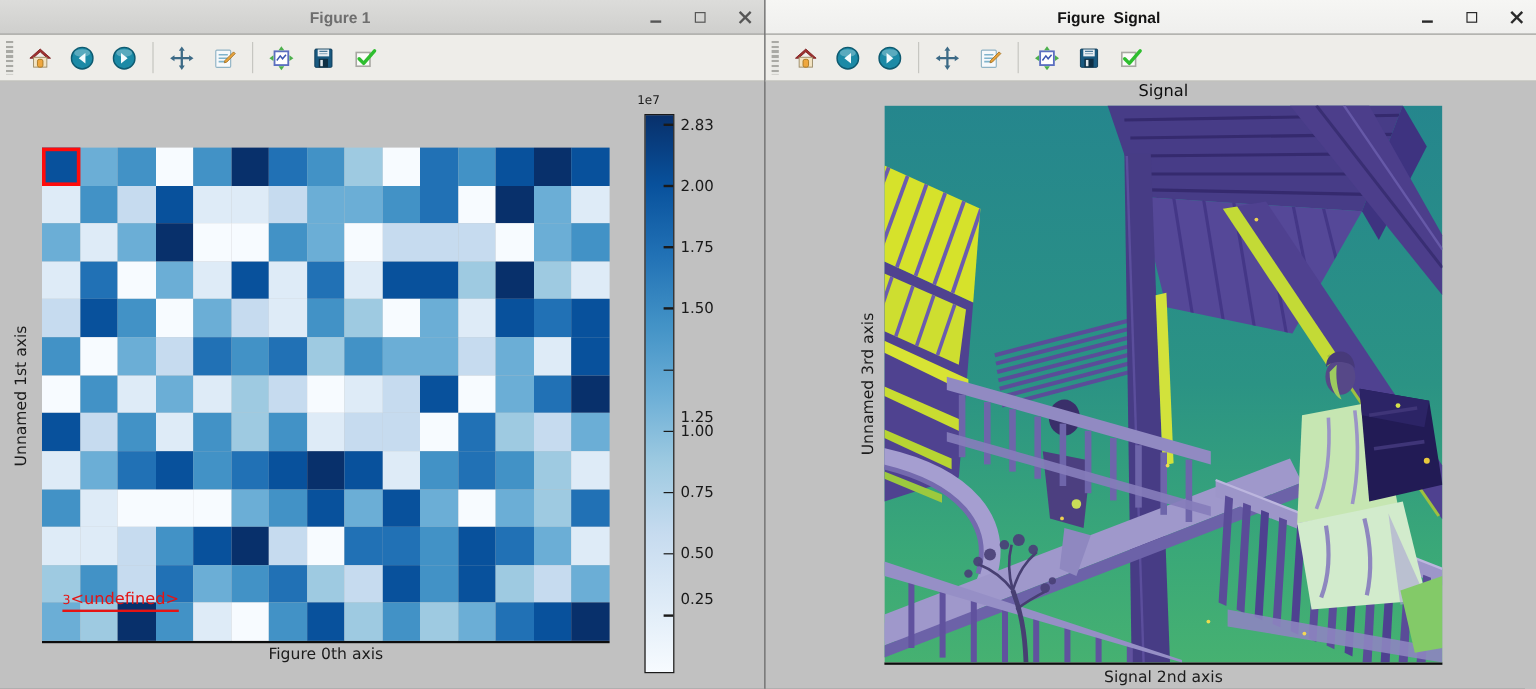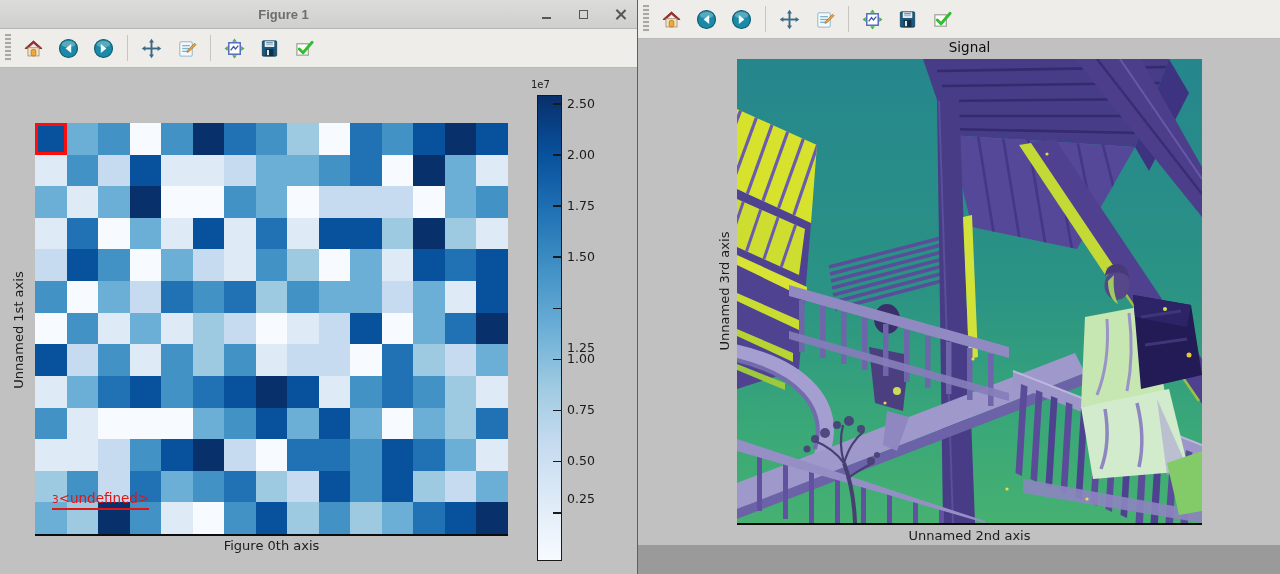--- a/index.html
+++ b/index.html
@@ -360,21 +360,21 @@
           <div style="background: rgb(8, 81, 156);"></div>
           <div style="background: rgb(8, 48, 107);"></div>
         </div>
       <div id="sel-rect"></div>
       <div id="annotation"><span class="ul"><span class="idx">3</span><span class="txt">&lt;undefined&gt;</span></span></div>
       <div id="xlabel0" class="xlabel">Figure 0th axis</div>
       <div id="cbar-scale">1e7</div>
       <div id="colorbar"></div>
       <div id="cbar-ticks">
           <div class="cbar-tick-mark" style="top: 35px;"></div>
-          <div class="cbar-tick-label" style="top: 27.5px;">2.50</div>
+          <div class="cbar-tick-label" style="top: 27.5px;">2.83</div>
           <div class="cbar-tick-mark" style="top: 86.125px;"></div>
           <div class="cbar-tick-label" style="top: 78.625px;">2.00</div>
           <div class="cbar-tick-mark" style="top: 137.25px;"></div>
           <div class="cbar-tick-label" style="top: 129.75px;">1.75</div>
           <div class="cbar-tick-mark" style="top: 188.375px;"></div>
           <div class="cbar-tick-label" style="top: 180.875px;">1.50</div>
           <div class="cbar-tick-mark" style="top: 239.5px;"></div>
           <div class="cbar-tick-label" style="top: 232px; margin-top: 40px;">1.25</div>
           <div class="cbar-tick-mark" style="top: 290.625px;"></div>
           <div class="cbar-tick-label" style="top: 283.125px;">1.00</div>
@@ -382,20 +382,28 @@
           <div class="cbar-tick-label" style="top: 334.25px;">0.75</div>
           <div class="cbar-tick-mark" style="top: 392.875px;"></div>
           <div class="cbar-tick-label" style="top: 385.375px;">0.50</div>
           <div class="cbar-tick-mark" style="top: 444px;"></div>
           <div class="cbar-tick-label" style="top: 423px;">0.25</div>
         </div>
     </div>
   </div>
 
   <div class="window" id="win1">
+    <div class="titlebar">
+      <div class="title">Figure  Signal</div>
+      <div class="controls">
+        <div class="wc min"></div>
+        <div class="wc max"></div>
+        <div class="wc close"></div>
+      </div>
+    </div>
     <div class="toolbar">
         <div class="grip"></div>
         <div class="tb-btn">
           <span style="display: flex;">
             <svg viewBox="0 0 22 22" width="21" height="21">
               <path d="M2 11 L11 3 L20 11 L17.4 11 L11 5.4 L4.6 11 Z" fill="#a03030" stroke="#7c1f1f" stroke-width="0.8"></path>
               <rect x="5.2" y="10.2" width="11.6" height="8.6" fill="#f2e3c2" stroke="#9a8a66" stroke-width="0.8"></rect>
               <rect x="8.6" y="12" width="4.8" height="6.8" rx="1.6" fill="#efa73e" stroke="#a87620" stroke-width="0.8"></rect>
             </svg>
           </span>
@@ -663,17 +671,17 @@
 
           <g fill="#ffe14a" opacity="0.9">
             <circle cx="310" cy="95" r="1.6"></circle>
               <circle cx="270" cy="430" r="1.6"></circle>
               <circle cx="350" cy="440" r="1.6"></circle>
             <circle cx="148" cy="344" r="1.6"></circle>
               <circle cx="236" cy="300" r="1.6"></circle>
           </g>
         </svg>
       </div>
-      <div id="xlabel1" class="xlabel">Unnamed 2nd axis</div>
+      <div id="xlabel1" class="xlabel">Signal 2nd axis</div>
     </div>
   </div>
 
 </div>
 
 </body></html>

